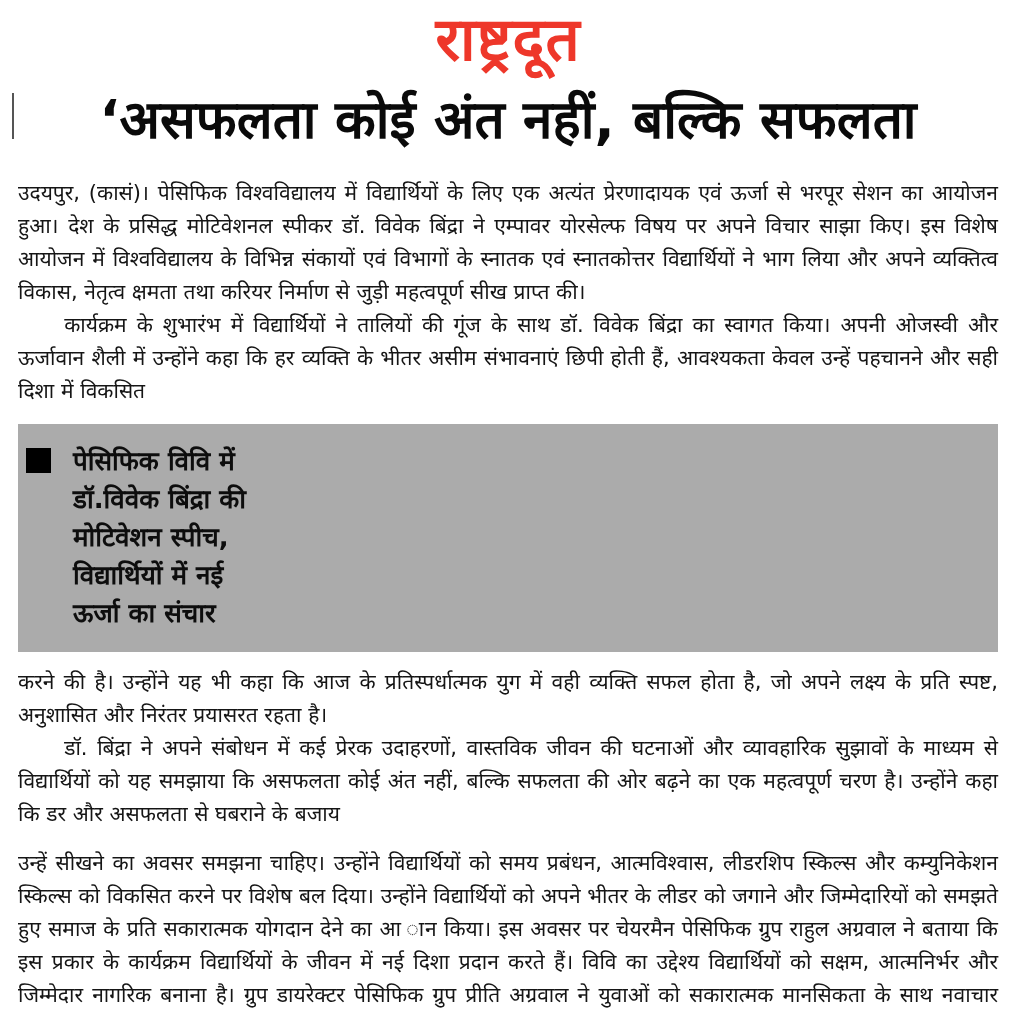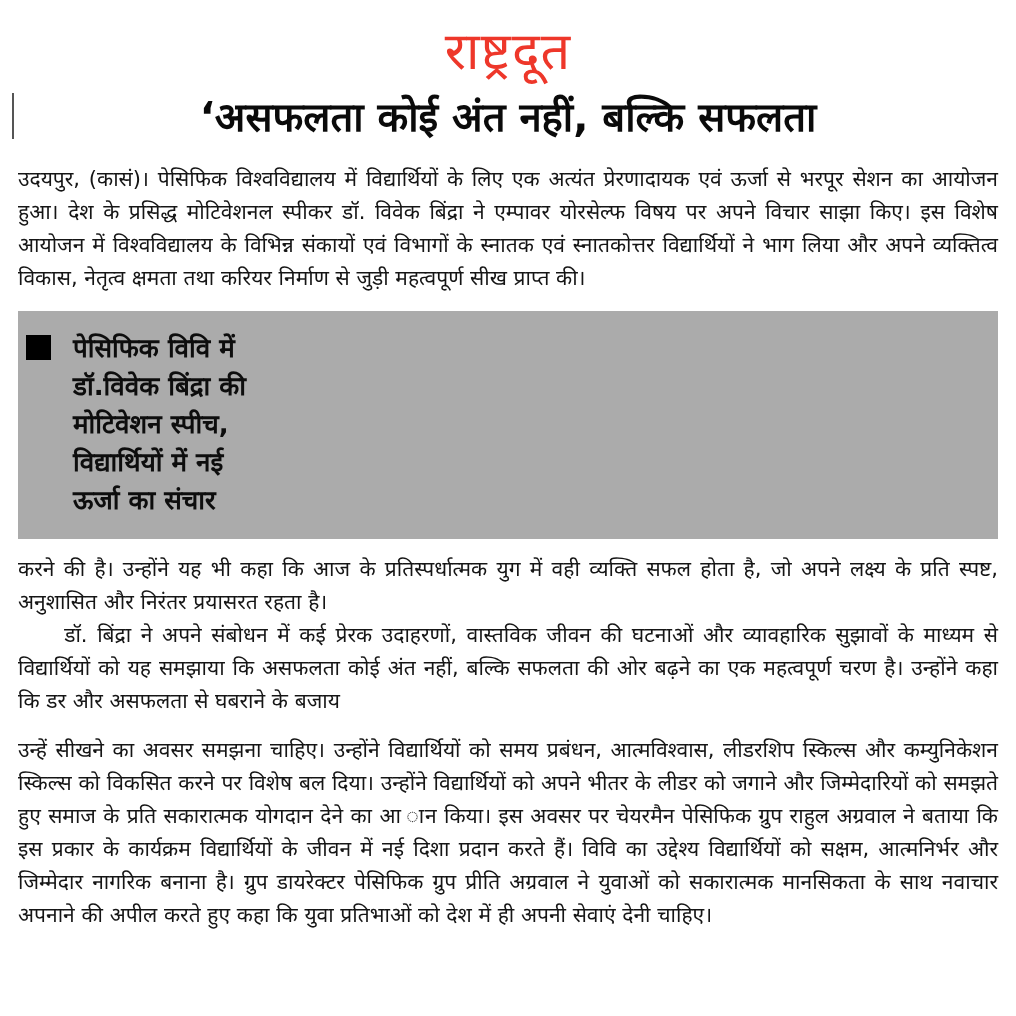--- a/index.html
+++ b/index.html
@@ -16,30 +16,30 @@
   .page{
     width:1016px;height:1016px;position:relative;padding:6px 14px 0 14px;
   }
   
   .edge-rule{
     position:absolute;left:12px;top:93px;width:2px;height:46px;background:#555;
   }
   .masthead{
     text-align:center;
     color:var(--masthead-red);
-    font-size:52px;
-    font-weight:normal;
+    font-size:60px;
+    font-weight:bold;
     line-height:1.05;
     letter-spacing:1px;
-    margin-top:18px;
+    margin-top:2px;
   }
   .headline{
     text-align:center;
     font-weight:bold;
-    font-size:40px;
+    font-size:53px;
     line-height:1.62;
     margin-top:6px;
     color:#0a0a0a;
   }
   .columns{
     display:flex;
     gap:16px;
     margin-top:14px;
     padding:0 4px;
     flex-direction:column;
@@ -84,20 +84,21 @@
   <div class="masthead">राष्ट्रदूत</div>
 
   <div class="headline">
     <div>‘असफलता कोई अंत नहीं, बल्कि सफलता</div>
   </div>
 
   <div class="columns">
 
     <div class="col">
       <p>उदयपुर, (कासं)। पेसिफिक विश्वविद्यालय में विद्यार्थियों के लिए एक अत्यंत प्रेरणादायक एवं ऊर्जा से भरपूर सेशन का आयोजन हुआ। देश के प्रसिद्ध मोटिवेशनल स्पीकर डॉ. विवेक बिंद्रा ने एम्पावर योरसेल्फ विषय पर अपने विचार साझा किए। इस विशेष आयोजन में विश्वविद्यालय के विभिन्न संकायों एवं विभागों के स्नातक एवं स्नातकोत्तर विद्यार्थियों ने भाग लिया और अपने व्यक्तित्व विकास, नेतृत्व क्षमता तथा करियर निर्माण से जुड़ी महत्वपूर्ण सीख प्राप्त की।</p>
+      <p class="indent">कार्यक्रम के शुभारंभ में विद्यार्थियों ने तालियों की गूंज के साथ डॉ. विवेक बिंद्रा का स्वागत किया। अपनी ओजस्वी और ऊर्जावान शैली में उन्होंने कहा कि हर व्यक्ति के भीतर असीम संभावनाएं छिपी होती हैं, आवश्यकता केवल उन्हें पहचानने और सही दिशा में विकसित</p>
     </div>
 
     <div class="col">
       <div class="highlight-box">
         <div class="bullet-square"></div>
         <div class="highlight-text">पेसिफिक विवि में
 डॉ.विवेक बिंद्रा की
 मोटिवेशन स्पीच,
 विद्यार्थियों में नई
 ऊर्जा का संचार</div>

